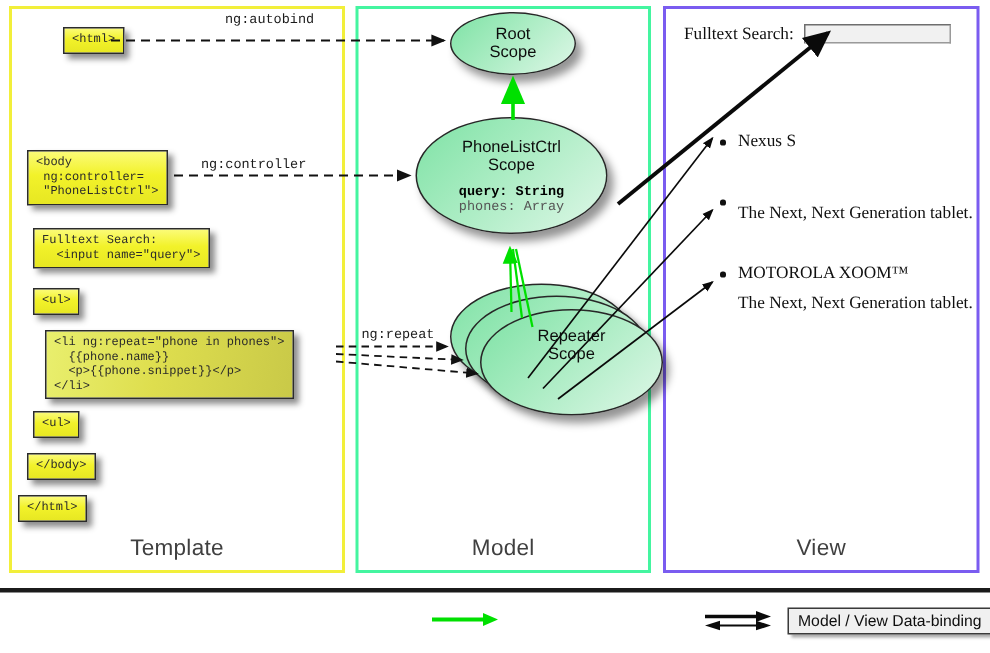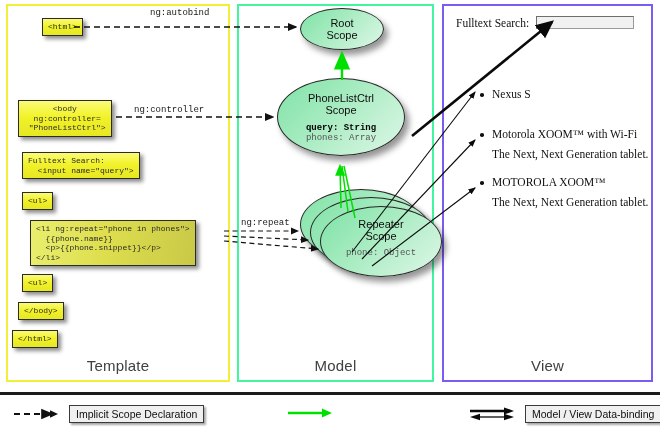--- a/index.html
+++ b/index.html
@@ -24,21 +24,21 @@
   .codebox{position:absolute;box-sizing:border-box;
            border:1px solid #2b2b2b;
            background:linear-gradient(180deg,#fbfb78 0%,#f2f22a 45%,#e7e722 100%);
            box-shadow:3px 3px 4px rgba(0,0,0,.45);
            font-family:"Liberation Mono","DejaVu Sans Mono",monospace;
            font-size:8px;line-height:9.5px;color:#2a2a2a;
            padding:3px 5px 3px 5px;white-space:pre;z-index:3;}
   .codebox.mid{background:linear-gradient(100deg,#e9ef6e 0%,#dede4e 45%,#c9c948 100%);}
 
   #b-html    {left:14px; top:18px;margin-left:28px;}
-  #b-body    {left:18px; top:100px;text-align:center;}
+  #b-body    {left:18px; top:100px;}
   #b-search  {left:22px; top:152px;}
   #b-ul1     {left:22px; top:192px;}
   #b-li      {left:30px; top:220px;}
   #b-ul2     {left:22px; top:274px;}
   #b-bodyend {left:18px; top:302px;}
   #b-htmlend {left:12px; top:330px;}
 
   
   .ellipse{position:absolute;box-sizing:border-box;border-radius:50%;
            border:1.6px solid #272727;
@@ -193,57 +193,46 @@
     </div>
   </div>
 
   <div class="ellipse" id="e-rep3"></div>
   <div class="ellipse" id="e-rep2"></div>
   <div class="ellipse" id="e-rep1">
     <div class="etitle">
       <div>Repeater</div>
       <div>Scope</div>
     </div>
-    <div class="props">
-      <div class="eprop">phone: Object</div>
-    </div>
   </div>
 
   <div id="v-searchrow" class="view-font">
     <span id="v-searchlabel">Fulltext Search:</span>
     <input id="v-searchinput" type="text" placeholder="" style="">
   </div>
 
   <div class="v-item view-font" id="v-i1">
     <span class="v-bullet"></span>
     <div class="v-name">Nexus S</div>
   </div>
 
   <div class="v-item view-font" id="v-i2">
     <span class="v-bullet"></span>
-    <div class="v-name">Motorola XOOM™  with Wi-Fi</div>
     <div class="v-snip">The Next, Next Generation tablet.</div>
   </div>
 
   <div class="v-item view-font" id="v-i3">
     <span class="v-bullet"></span>
     <div class="v-name">MOTOROLA XOOM™</div>
     <div class="v-snip">The Next, Next Generation tablet.</div>
   </div>
 
   <div id="legend">
     <div id="legend-rule"></div>
 
-    <div class="lg-item" id="lg1">
-      <svg class="lg-icon" viewBox="0 0 48 16">
-        <line x1="2" y1="8" x2="40" y2="8" stroke="#111" stroke-width="1.8" stroke-dasharray="6,4" marker-end="url(#ah-dash)"></line>
-        <path d="M38,4.2 L46,8 L38,11.8 z" fill="#111"></path>
-      </svg>
-      <span class="lg-box">Implicit Scope Declaration</span>
-    </div>
 
     <div class="lg-item" id="lg2">
       <svg class="lg-icon" viewBox="0 0 48 16">
         <line x1="2" y1="8" x2="38" y2="8" stroke="#00e000" stroke-width="2.6"></line>
         <path d="M36,3.6 L46,8 L36,12.4 z" fill="#00e000"></path>
       </svg>
     </div>
 
     <div class="lg-item" id="lg3">
       <svg class="lg-icon" viewBox="0 0 48 16">

